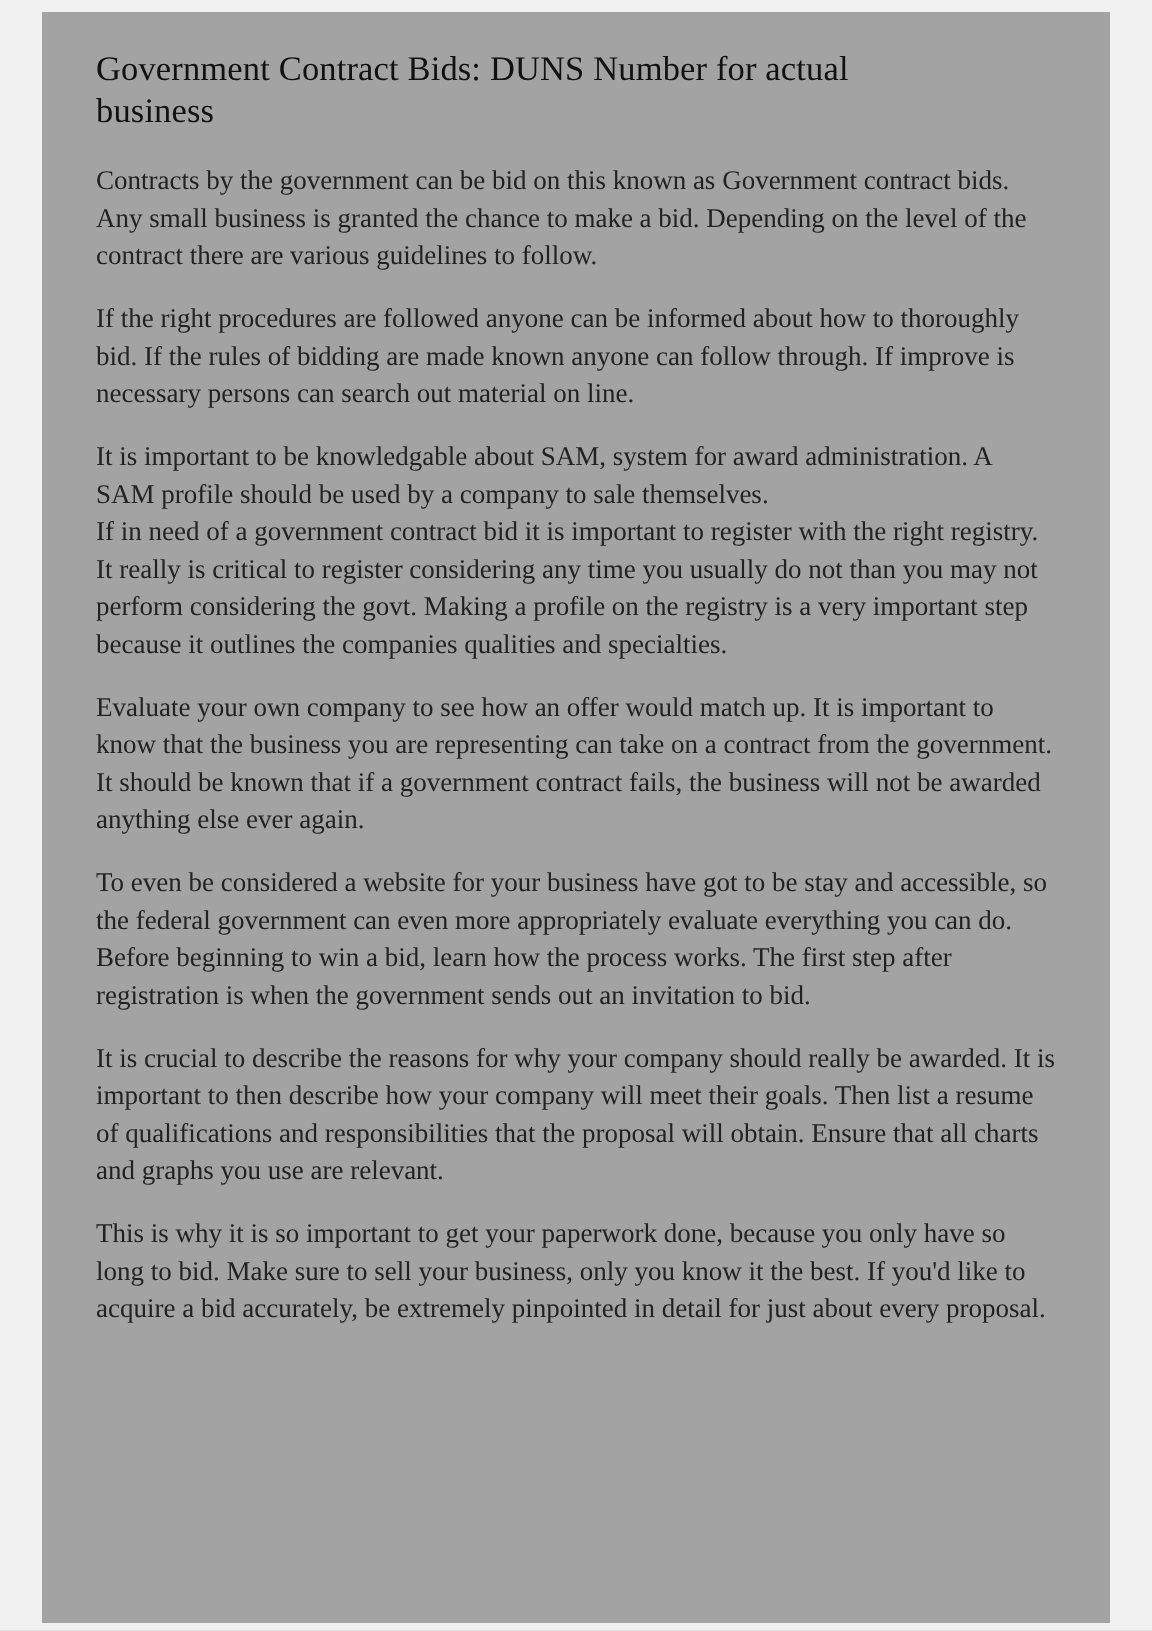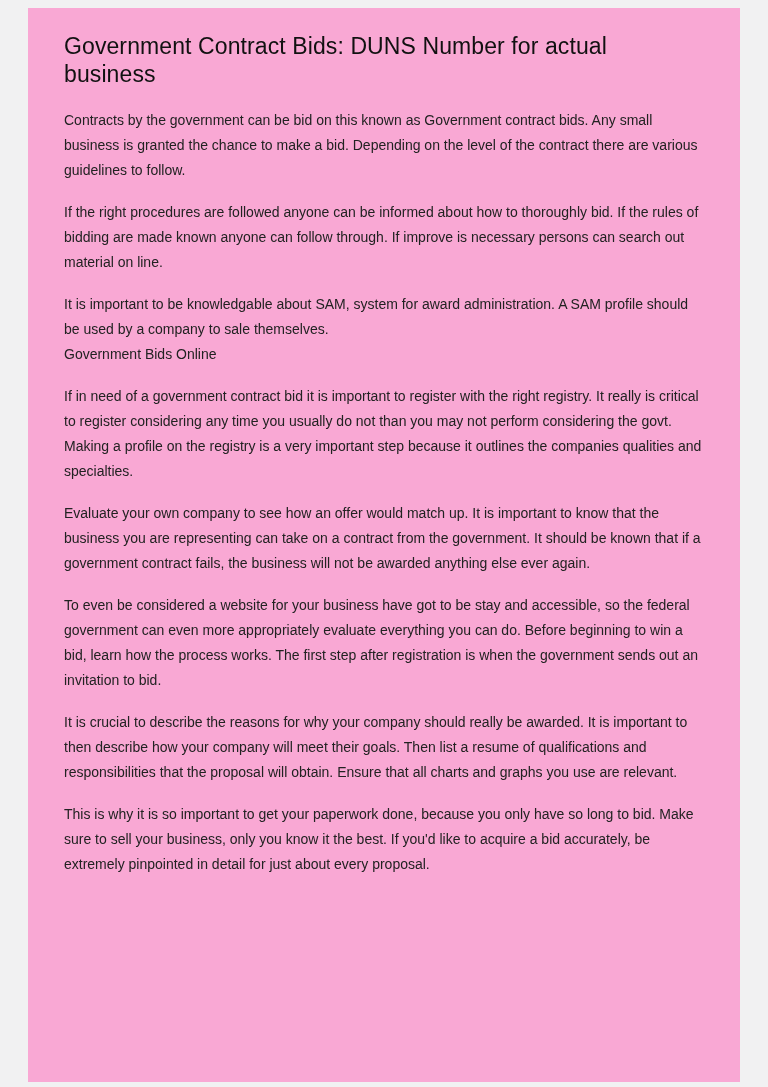--- a/index.html
+++ b/index.html
@@ -15,43 +15,44 @@
     background: #f1f1f2;
     overflow: hidden;
     margin: 0 auto;
   }
   .page {
     position: absolute;
     left: 28px;
     right: 28px;
     top: 8px;
     bottom: 5px;
-    background: #f9a8d4;
+    background: #a3a3a3;
     box-sizing: border-box;
     padding: 24px 36px 30px 36px;
     overflow: hidden;
+    font-family: Liberation Serif, serif;
   }
   .doc-title {
     font-size: 23px;
     line-height: 28px;
     font-weight: 400;
     color: #111111;
     margin: 0 0 20px 0;
     max-width: 560px;
     letter-spacing: 0.1px;
   }
   .doc-heading {
     font-size: 21px;
     line-height: 25px;
     font-weight: 400;
     color: #111111;
     margin: 0 0 10px 0;
   }
   .para {
-    font-size: 14px;
+    font-size: 18px;
     line-height: 25px;
     font-weight: 400;
     color: #222222;
     margin: 0 0 17px 0;
     max-width: 645px;
   }
   .para.tight {
     margin-bottom: 0;
   }
 </style>
@@ -60,21 +61,20 @@
 
 <div class="canvas">
   <div class="page">
 
     <h1 class="doc-title">Government Contract Bids: DUNS Number for actual business</h1>
 
 
     <p class="para">Contracts by the government can be bid on this known as Government contract bids. Any small business is granted the chance to make a bid. Depending on the level of the contract there are various guidelines to follow.</p>
     <p class="para">If the right procedures are followed anyone can be informed about how to thoroughly bid. If the rules of bidding are made known anyone can follow through. If improve is necessary persons can search out material on line.</p>
     <p class="para tight">It is important to be knowledgable about SAM, system for award administration. A SAM profile should be used by a company to sale themselves.</p>
-    <p class="para">Government Bids Online</p>
     <p class="para">If in need of a government contract bid it is important to register with the right registry. It really is critical to register considering any time you usually do not than you may not perform considering the govt. Making a profile on the registry is a very important step because it outlines the companies qualities and specialties.</p>
     <p class="para">Evaluate your own company to see how an offer would match up. It is important to know that the business you are representing can take on a contract from the government. It should be known that if a government contract fails, the business will not be awarded anything else ever again.</p>
     <p class="para">To even be considered a website for your business have got to be stay and accessible, so the federal government can even more appropriately evaluate everything you can do. Before beginning to win a bid, learn how the process works. The first step after registration is when the government sends out an invitation to bid.</p>
     <p class="para">It is crucial to describe the reasons for why your company should really be awarded. It is important to then describe how your company will meet their goals. Then list a resume of qualifications and responsibilities that the proposal will obtain. Ensure that all charts and graphs you use are relevant.</p>
     <p class="para">This is why it is so important to get your paperwork done, because you only have so long to bid. Make sure to sell your business, only you know it the best. If you'd like to acquire a bid accurately, be extremely pinpointed in detail for just about every proposal.</p>
 
   </div>
 </div>
 
 </body></html>

